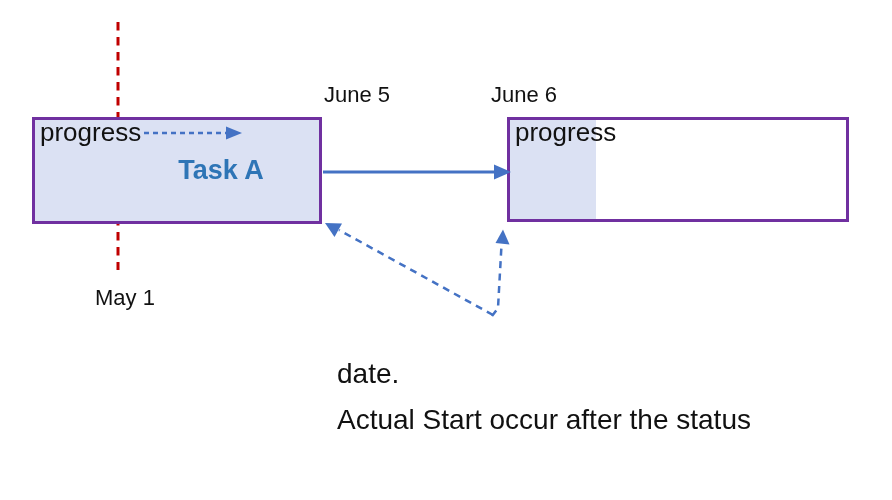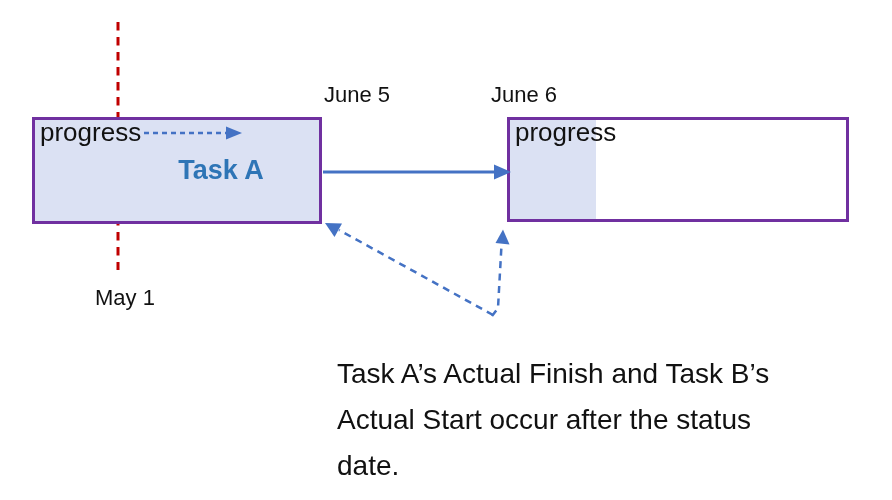--- a/index.html
+++ b/index.html
@@ -113,18 +113,17 @@
     <polygon class="blue-fill" points="511,172 494,164.5 494,179.5"></polygon>
 
     <line class="blue-stroke dashed" x1="493" y1="315" x2="339" y2="230"></line>
     <polygon class="blue-fill" points="325,223 342,223.5 334.5,237"></polygon>
 
     <polyline class="blue-stroke dashed" points="492,316 498,308 501.5,245"></polyline>
     <polygon class="blue-fill" points="503,229.5 509.5,244.5 495.5,243"></polygon>
   </svg>
 
   <div class="caption">
-    <span>Task A’s Actual Finish and Task B’s</span>
+    <span>date.</span>
     <span>Actual Start occur after the status</span>
-    <span>date.</span>
   </div>
 
 </div>
 
 </body></html>

